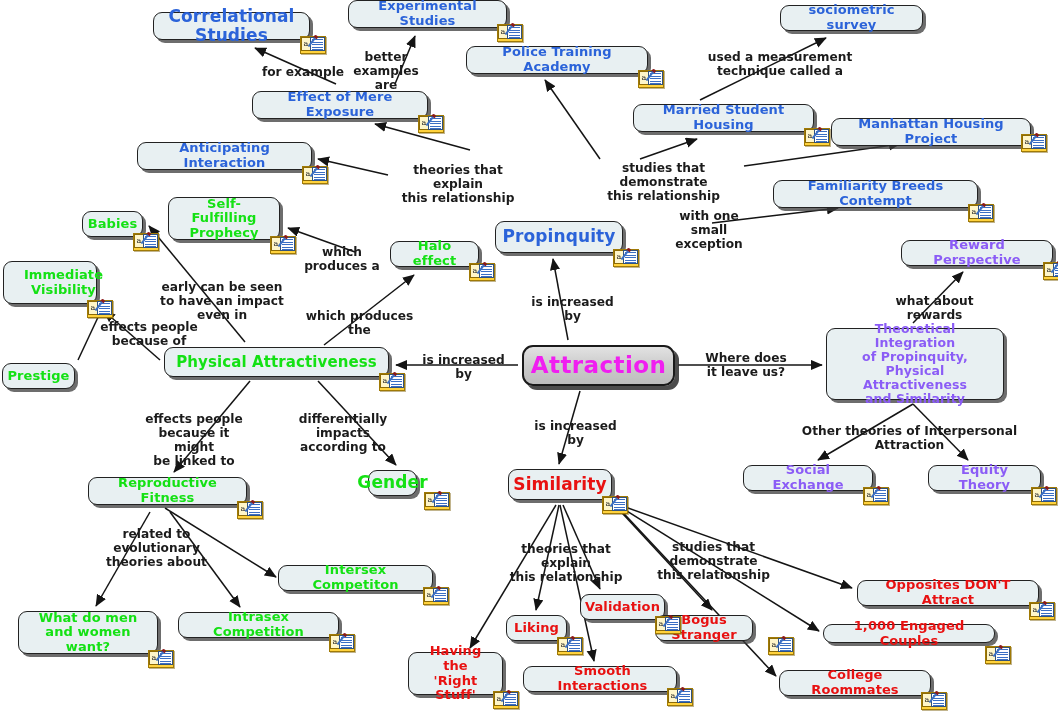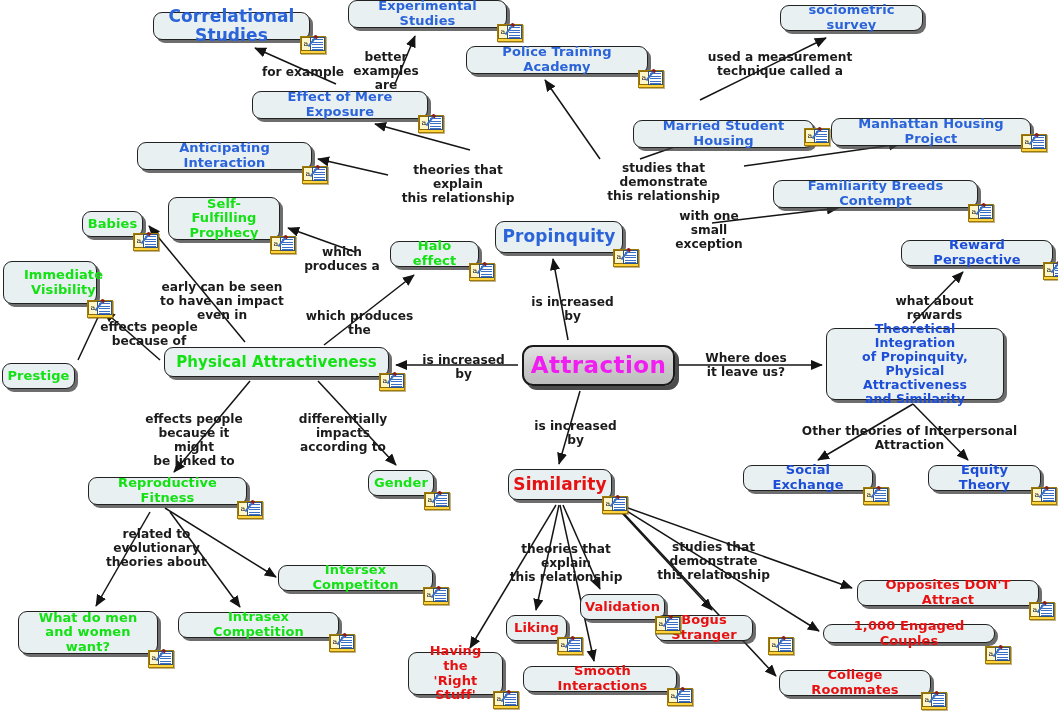--- a/index.html
+++ b/index.html
@@ -25,21 +25,21 @@
     font-weight:bold;
     font-size:12.5px;
     line-height:1.12;
     padding:3px 9px;
     white-space:pre-line;
     letter-spacing:.1px;
   }
   .c-blue  {color:#2b63d9;}
   .c-green {color:#14e114;}
   .c-red   {color:#e81111;}
-  .c-gold  {color:#1d4ed8;}
+  .c-gold  {color:#8b5cf6;}
 
   
   .node.central{
     background:linear-gradient(180deg,#e2e2e2 0%,#c9c9c9 55%,#bdbdbd 100%);
     border:2.4px solid #1a1a1a;
     border-radius:11px;
     box-shadow:4px 4px 0 rgba(45,45,45,.85);
     color:#f01ef0;
     font-size:23px;
     letter-spacing:.4px;
@@ -196,21 +196,21 @@
         <div class="alt">a</div>
         <div class="sheet">
           <i></i>
           <i></i>
           <i></i>
           <i></i>
           <i></i>
         </div>
         <div class="pencil"></div>
       </div>
-      <div class="node c-blue" style="left: 633px; top: 104px; width: 181px; height: 28px; font-size: 13px; margin-top: 16px;">Married Student Housing</div>
+      <div class="node c-blue" style="left: 633px; top: 104px; width: 181px; height: 28px; font-size: 13px;">Married Student Housing</div>
       <div class="noteicon" style="left: 802px; top: 126px;">
         <div class="pg"></div>
         <div class="alt">a</div>
         <div class="sheet">
           <i></i>
           <i></i>
           <i></i>
           <i></i>
           <i></i>
         </div>
@@ -373,21 +373,21 @@
         <div class="alt">a</div>
         <div class="sheet">
           <i></i>
           <i></i>
           <i></i>
           <i></i>
           <i></i>
         </div>
         <div class="pencil"></div>
       </div>
-      <div class="node c-green" style="left: 368px; top: 470px; width: 66px; height: 26px; font-size: 13px;">Gender</div>
+      <div class="node c-green" style="left: 368px; top: 470px; width: 49px; height: 26px; font-size: 17px;">Gender</div>
       <div class="noteicon" style="left: 422px; top: 490px;">
         <div class="pg"></div>
         <div class="alt">a</div>
         <div class="sheet">
           <i></i>
           <i></i>
           <i></i>
           <i></i>
           <i></i>
         </div>

